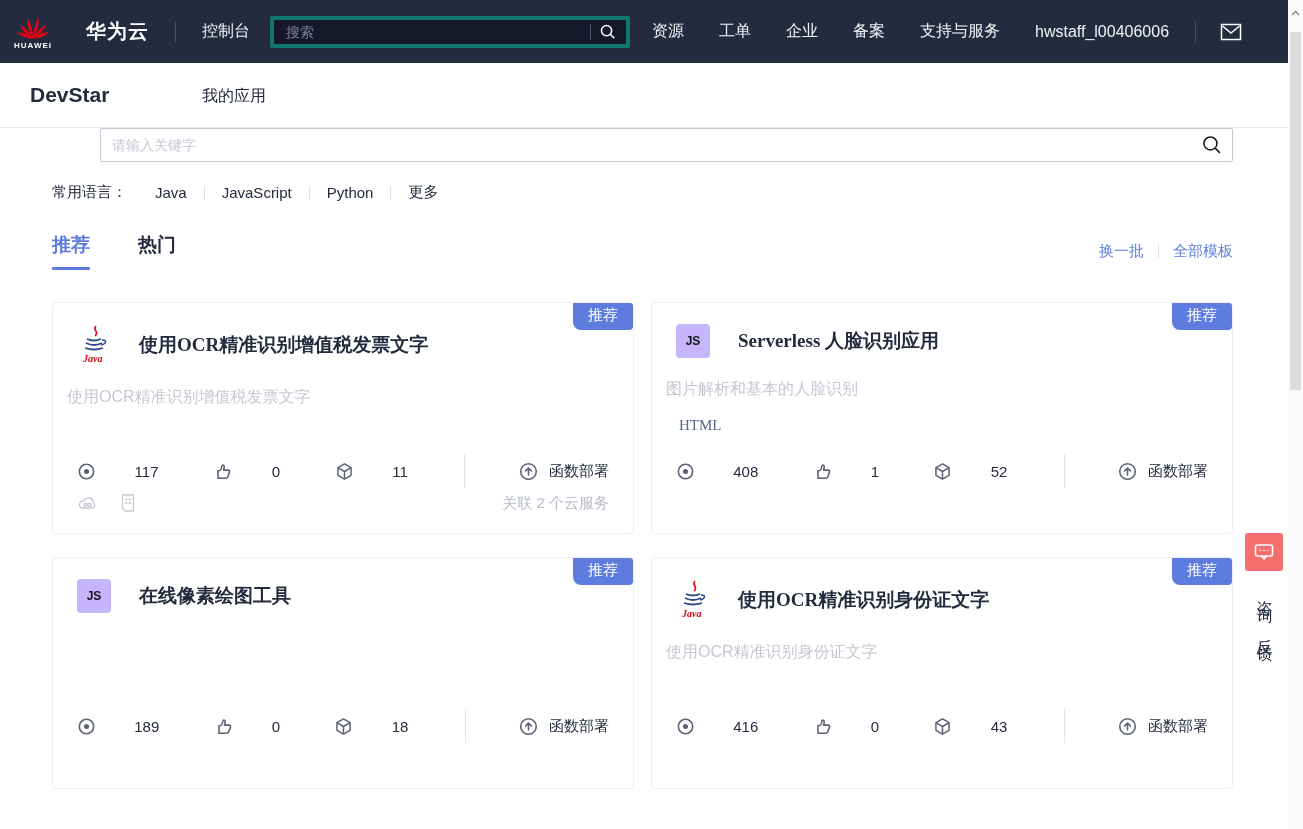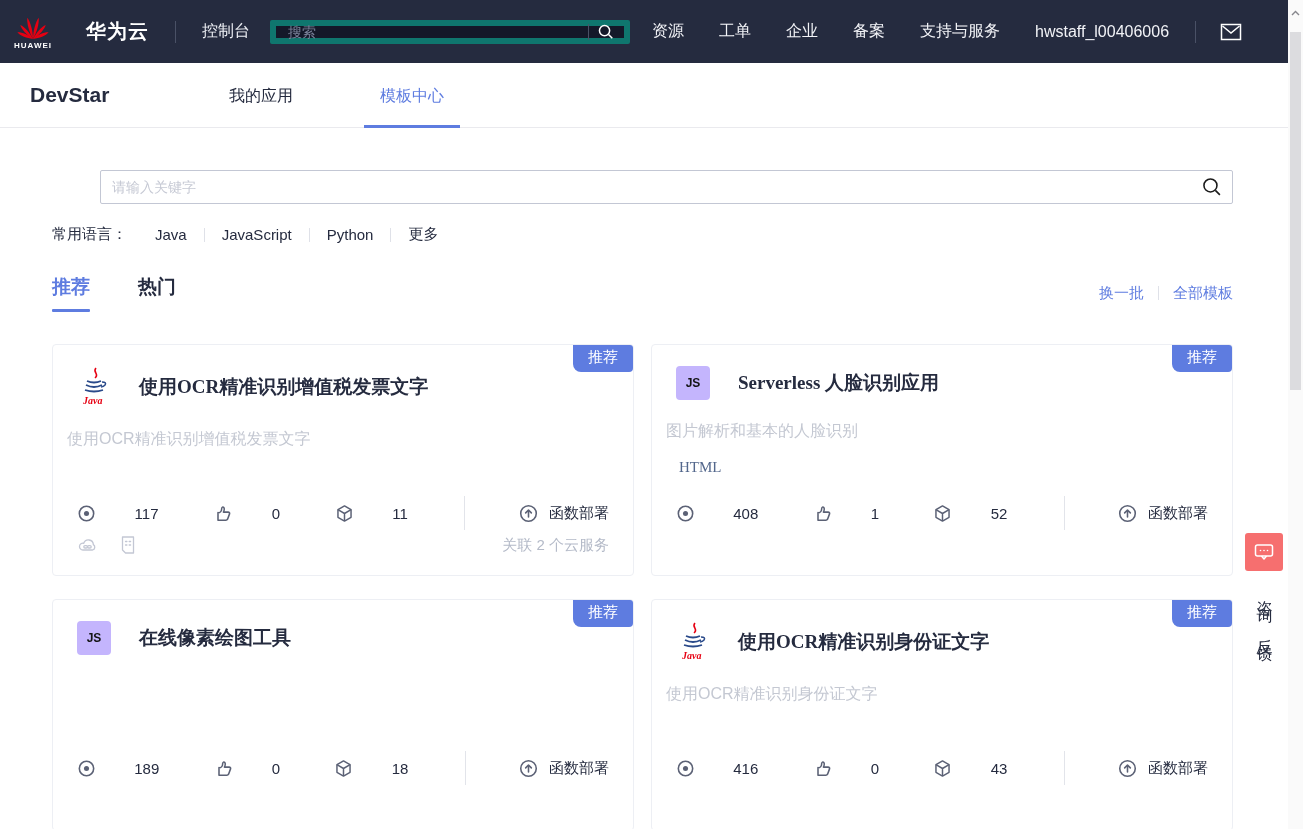--- a/index.html
+++ b/index.html
@@ -9,41 +9,41 @@
     background:#fff; font-family:"Liberation Sans", sans-serif; color:#252b3f;
   }
 
   
   .topbar { height:63px; background:#252b3f; display:flex; align-items:center; padding:0 34px 0 14px; }
   .hw-logo { display:flex; flex-direction:column; align-items:center; margin-right:16px; }
   .hw-logo .logo-word { color:#fff; font-size:8px; font-weight:bold; letter-spacing:1px; margin-top:1px; }
   .brand { color:#fff; font-size:20px; font-weight:bold; letter-spacing:1px;margin-left:18px; }
   .tb-sep { width:1px; height:22px; background:#4a5166; margin:0 26px; }
   .console { color:#eef0f5; font-size:16px; margin-right:20px; cursor:pointer; }
-  .nav-search { width:360px; height:24px; background:#141829; border:6px solid #0f766e; border-radius:2px;
+  .nav-search { width:360px; height:32px; background:#141829; border:4px solid #0f766e; border-radius:2px;
     display:flex; align-items:center; padding:0 10px; }
   .nav-search input { flex:1; background:transparent; border:none; outline:none; color:#e8eaf2; font-size:14px; font-family:inherit; }
   .nav-search input::placeholder { color:#7a8199; }
   .nav-search .vline { width:1px; height:16px; background:#4a5166; margin:0 8px; }
   .tb-menu { display:flex; align-items:center; margin-left:22px; }
   .tb-item { color:#f2f3f7; font-size:16px; margin-right:35px; cursor:pointer; white-space:nowrap; }
   .tb-user { color:#f2f3f7; font-size:16px; cursor:pointer; margin-right:8px; }
   .tb-mail { color:#fff; margin-left:24px; cursor:pointer; display:flex; }
 
   
-  .subnav { height:65px; display:flex; align-items:center; padding-left:30px; border-bottom:1px solid #eaeaee;gap:27px; }
+  .subnav { height:65px; display:flex; align-items:center; padding-left:30px; border-bottom:1px solid #eaeaee; }
   .product { font-size:21px; font-weight:bold; color:#252b3f; width:142px; }
   .subnav-tab { position:relative; height:65px; line-height:65px; font-size:16px; color:#252b3f;
     margin:0 26px; padding:0 4px; cursor:pointer; }
   .subnav-tab.active { color:#5e7ce0; }
   .subnav-tab.active::after { content:""; position:absolute; left:-12px; right:-12px; bottom:0; height:3px; background:#5e7ce0; }
 
   
   .content { width:1181px; margin-left:52px; }
-  .search-row { margin-top:42px; position:relative;padding-left:48px; }
+  .search-row { position:relative;padding-left:48px; }
   .search-row input { width:100%; height:34px; border:1px solid #c3c7d4; border-radius:2px;
     padding:0 44px 0 11px; font-size:14px; color:#333; outline:none; font-family:inherit; }
   .search-row input::placeholder { color:#c6c9d4; }
   .search-row .search-btn { position:absolute; right:11px; top:6px; color:#1a1a1a; cursor:pointer; display:flex; }
 
   .lang-row { margin-top:21px; display:flex; align-items:center; font-size:15px; color:#252b3f; }
   .lang-label { margin-right:16px; }
   .lang-item { margin:0 17px; cursor:pointer; }
   .lang-sep { width:1px; height:14px; background:#dfe1e8; }
 
@@ -137,21 +137,20 @@
         <rect x="1.5" y="1.5" width="19" height="15"></rect>
         <path d="M2.5 3 L11 10 L19.5 3"></path>
       </svg>
     </span>
   </div>
 </div>
 
 <div class="subnav">
   <span class="product">DevStar</span>
   <span class="subnav-tab">我的应用</span>
-  <span class="subnav-tab active">模板中心</span>
 </div>
 
 <div class="content">
 
   <div class="search-row">
     <input type="text" placeholder="请输入关键字" style="">
     <span class="search-btn">
       <svg class="ic" width="21" height="21" viewBox="0 0 20 20" fill="none" stroke="currentColor" stroke-width="1.5">
         <circle cx="9" cy="9" r="6.2"></circle>
           <line x1="13.7" y1="13.7" x2="18" y2="18"></line>

